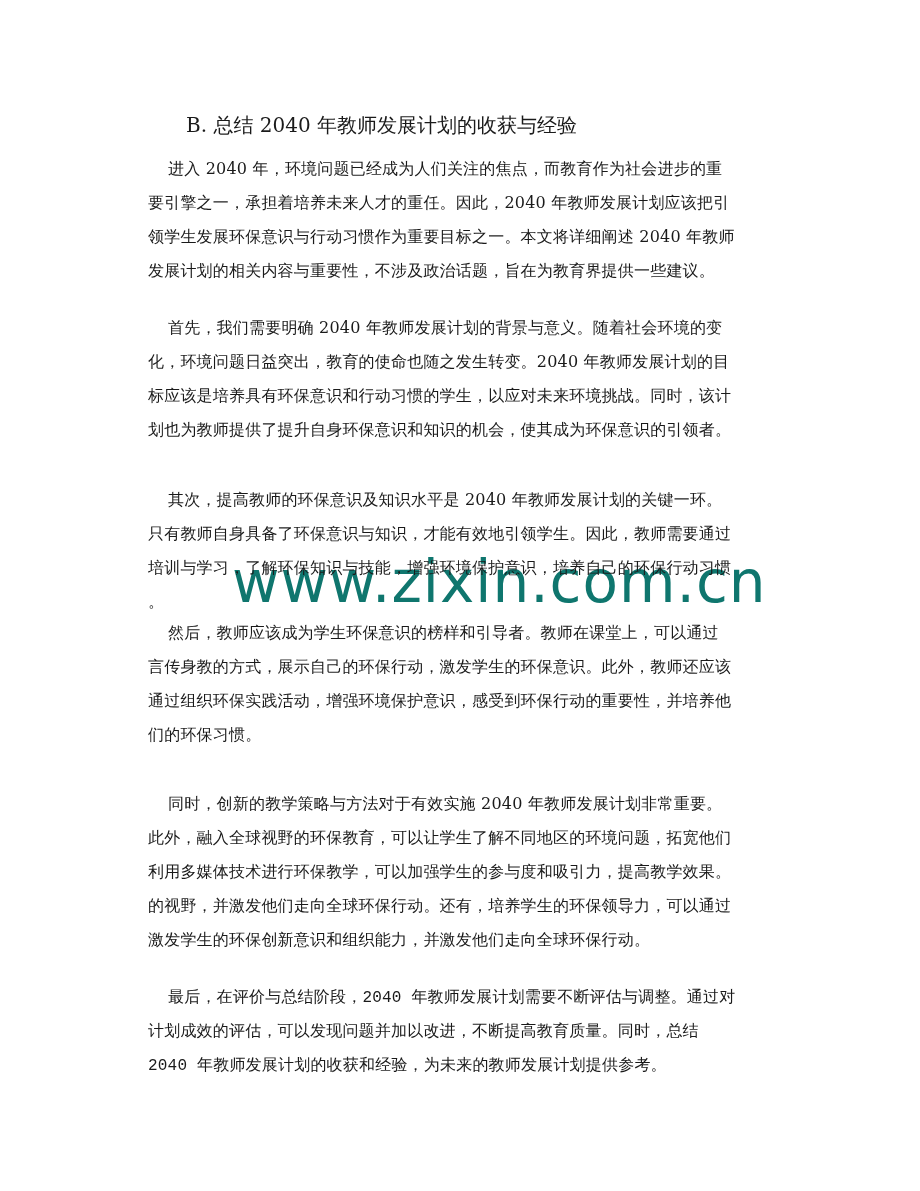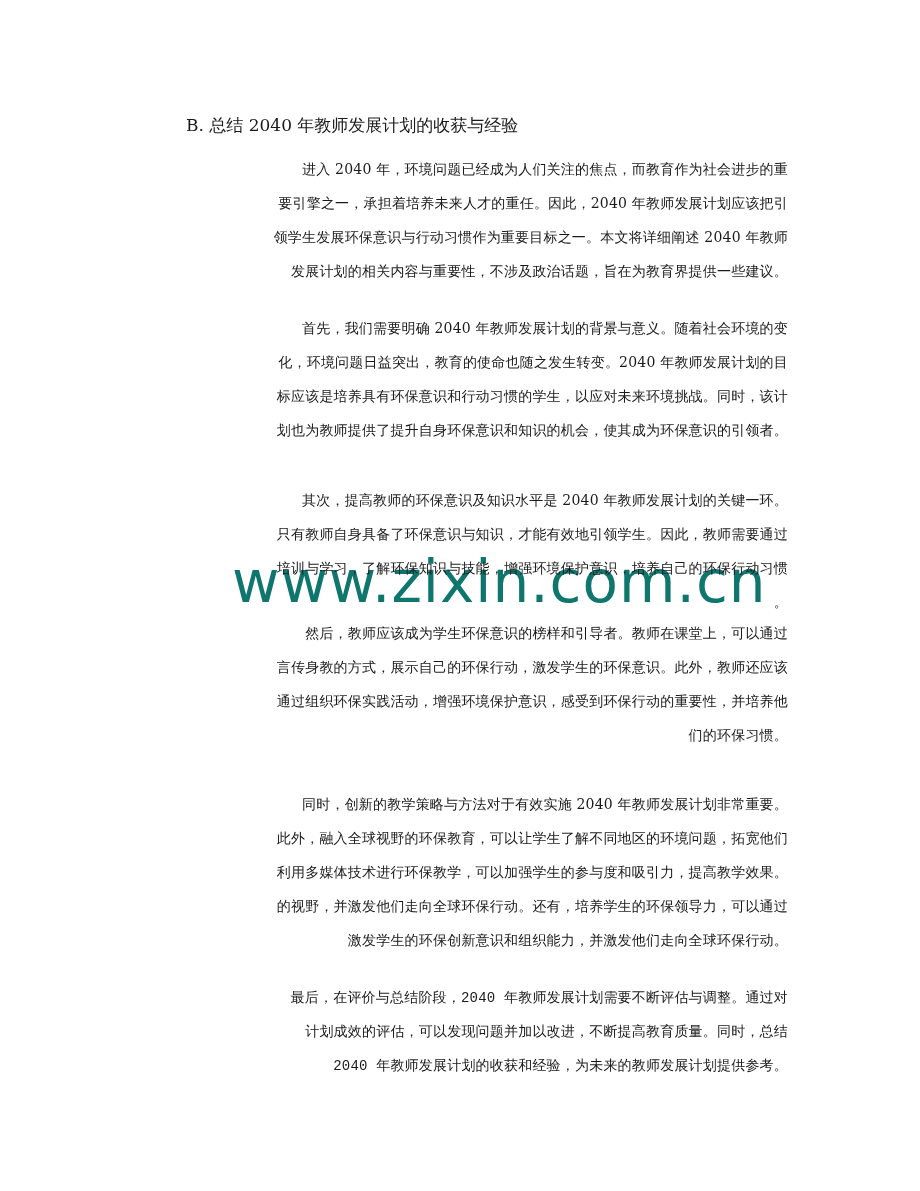--- a/index.html
+++ b/index.html
@@ -1,21 +1,21 @@
 <!DOCTYPE html>
 <html><head>
   <meta charset="utf-8">
   <style>
     html, body { margin: 0; padding: 0; background: #ffffff; }
     body { width: 920px; height: 1191px; position: relative; overflow: hidden;
       font-family: "DejaVu Serif", "Liberation Serif", serif; color: #1a1a1a; }
     .page { position: absolute; left: 0; top: 0; width: 920px; height: 1191px; }
-    .heading { position: absolute; left: 186px; top: 113px; font-size: 17px; line-height: 24px; white-space: nowrap; }
+    .heading { position: absolute; left: 186px; top: 113px; font-size: 20px; line-height: 24px; white-space: nowrap; }
     .para { position: absolute; left: 148px; width: 640px; }
-    .line { display: block; font-size: 14px; line-height: 34px; height: 34px; white-space: nowrap; letter-spacing: 0.2px; text-align: right; }
+    .line { display: block; font-size: 16px; line-height: 34px; height: 34px; white-space: nowrap; letter-spacing: 0.2px; }
     .line.indent { padding-left: 20px; }
     .watermark { position: absolute; left: 232px; top: 548px; font-family: "DejaVu Sans", "Liberation Sans", sans-serif;
       font-size: 58px; color: #0f766e; letter-spacing: 1px; white-space: nowrap; z-index: 0; }
     .para, .heading { z-index: 1; }
   </style>
 </head>
 <body>
 
 <div class="page">
   <div class="watermark">www.zixin.com.cn</div>

